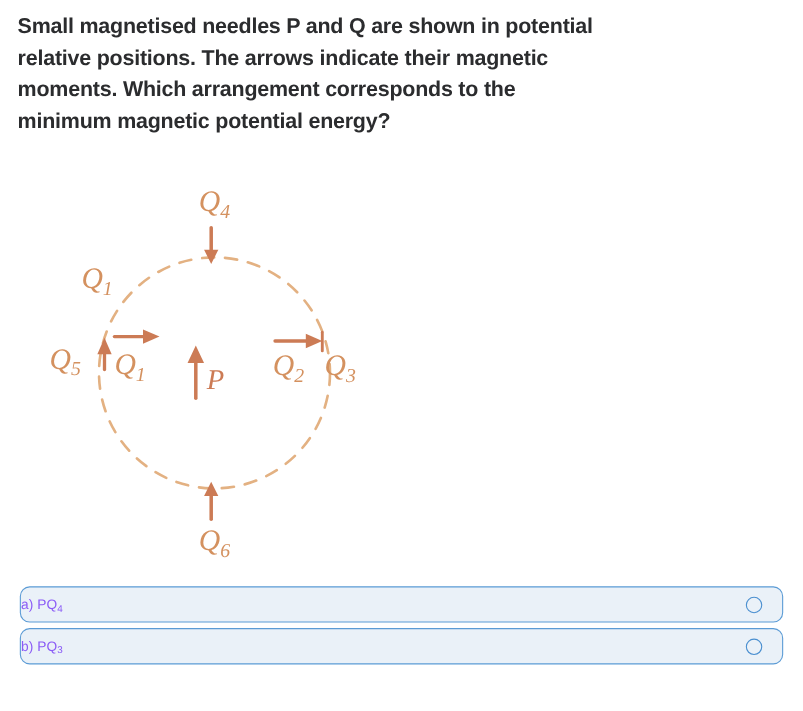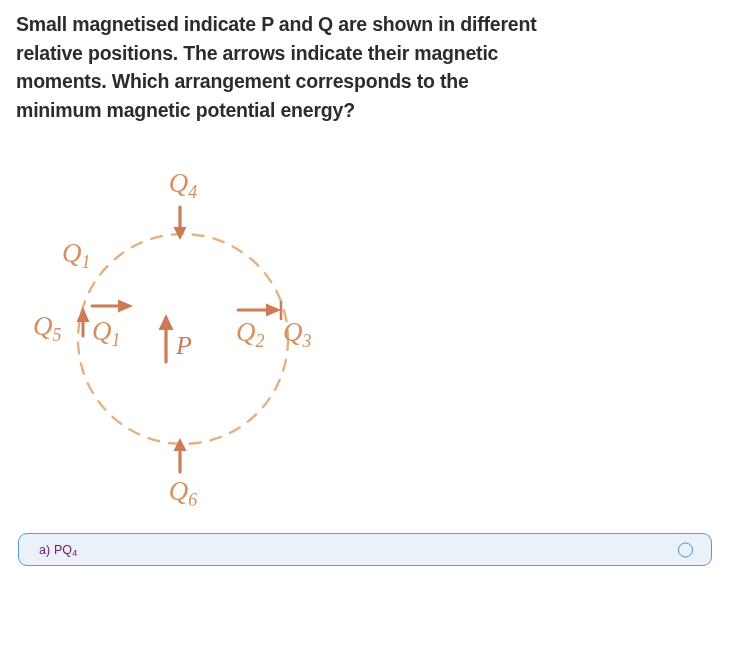--- a/index.html
+++ b/index.html
@@ -26,21 +26,21 @@
     font-weight: bold;
     line-height: 28.5px;
     letter-spacing: -0.2px;
     color: #2b2c2e;
     white-space: pre-line;
   }
 
   
   #diagram-figure {
     position: absolute;
-    left: 0px;
+    left: 12px;
     top: 150px;
     width: 380px;
     height: 370px;
   }
   #diagram-svg {
     display: block;
   }
 
   
   #options-list {
@@ -54,23 +54,22 @@
     box-sizing: border-box;
     height: 33px;
     margin-bottom: 5px;
     background: #eaf1f8;
     border: 1px solid #5b9bd5;
     border-radius: 9px;
     display: flex;
     align-items: center;
   }
   .option-label {
-    margin-left: 20px;
     font-size: 12.5px;
-    color: #701a75;
+    color: #8b5cf6;
     letter-spacing: 0.1px;
     white-space: pre;
   }
   .option-label sub {
     font-size: 9px;
     vertical-align: baseline;
     position: relative;
     top: 2px;
   }
   .option-radio {
@@ -82,21 +81,21 @@
     height: 15px;
     border: 1.6px solid #4a8fd0;
     border-radius: 50%;
     background: transparent;
     box-sizing: border-box;
   }
 </style>
 </head>
 <body>
 
-<div id="question-heading">Small magnetised indicate P and Q are shown in different
+<div id="question-heading">Small magnetised needles P and Q are shown in potential
 relative positions. The arrows indicate their magnetic
 moments. Which arrangement corresponds to the
 minimum magnetic potential energy?</div>
 
 <div id="diagram-figure">
   <svg id="diagram-svg" width="380" height="370" viewBox="0 0 380 370">
 
     <circle cx="183" cy="189" r="105" fill="none" stroke="#e3b182" stroke-width="2.4" stroke-dasharray="11 10" stroke-linecap="round"></circle>
 
     <text x="183" y="42" font-family="'Liberation Serif', serif" font-style="italic" font-size="27" fill="#d4915f" text-anchor="middle">Q<tspan font-size="18" dy="6">4</tspan></text>
@@ -143,15 +142,19 @@
   </svg>
 </div>
 
 <div id="options-list">
 
   <div class="option-row">
     <span class="option-label">a) PQ<sub>4</sub></span>
     <span class="option-radio"></span>
   </div>
 
+  <div class="option-row">
+    <span class="option-label">b) PQ<sub>3</sub></span>
+    <span class="option-radio"></span>
+  </div>
 
 
 </div>
 
 </body></html>

